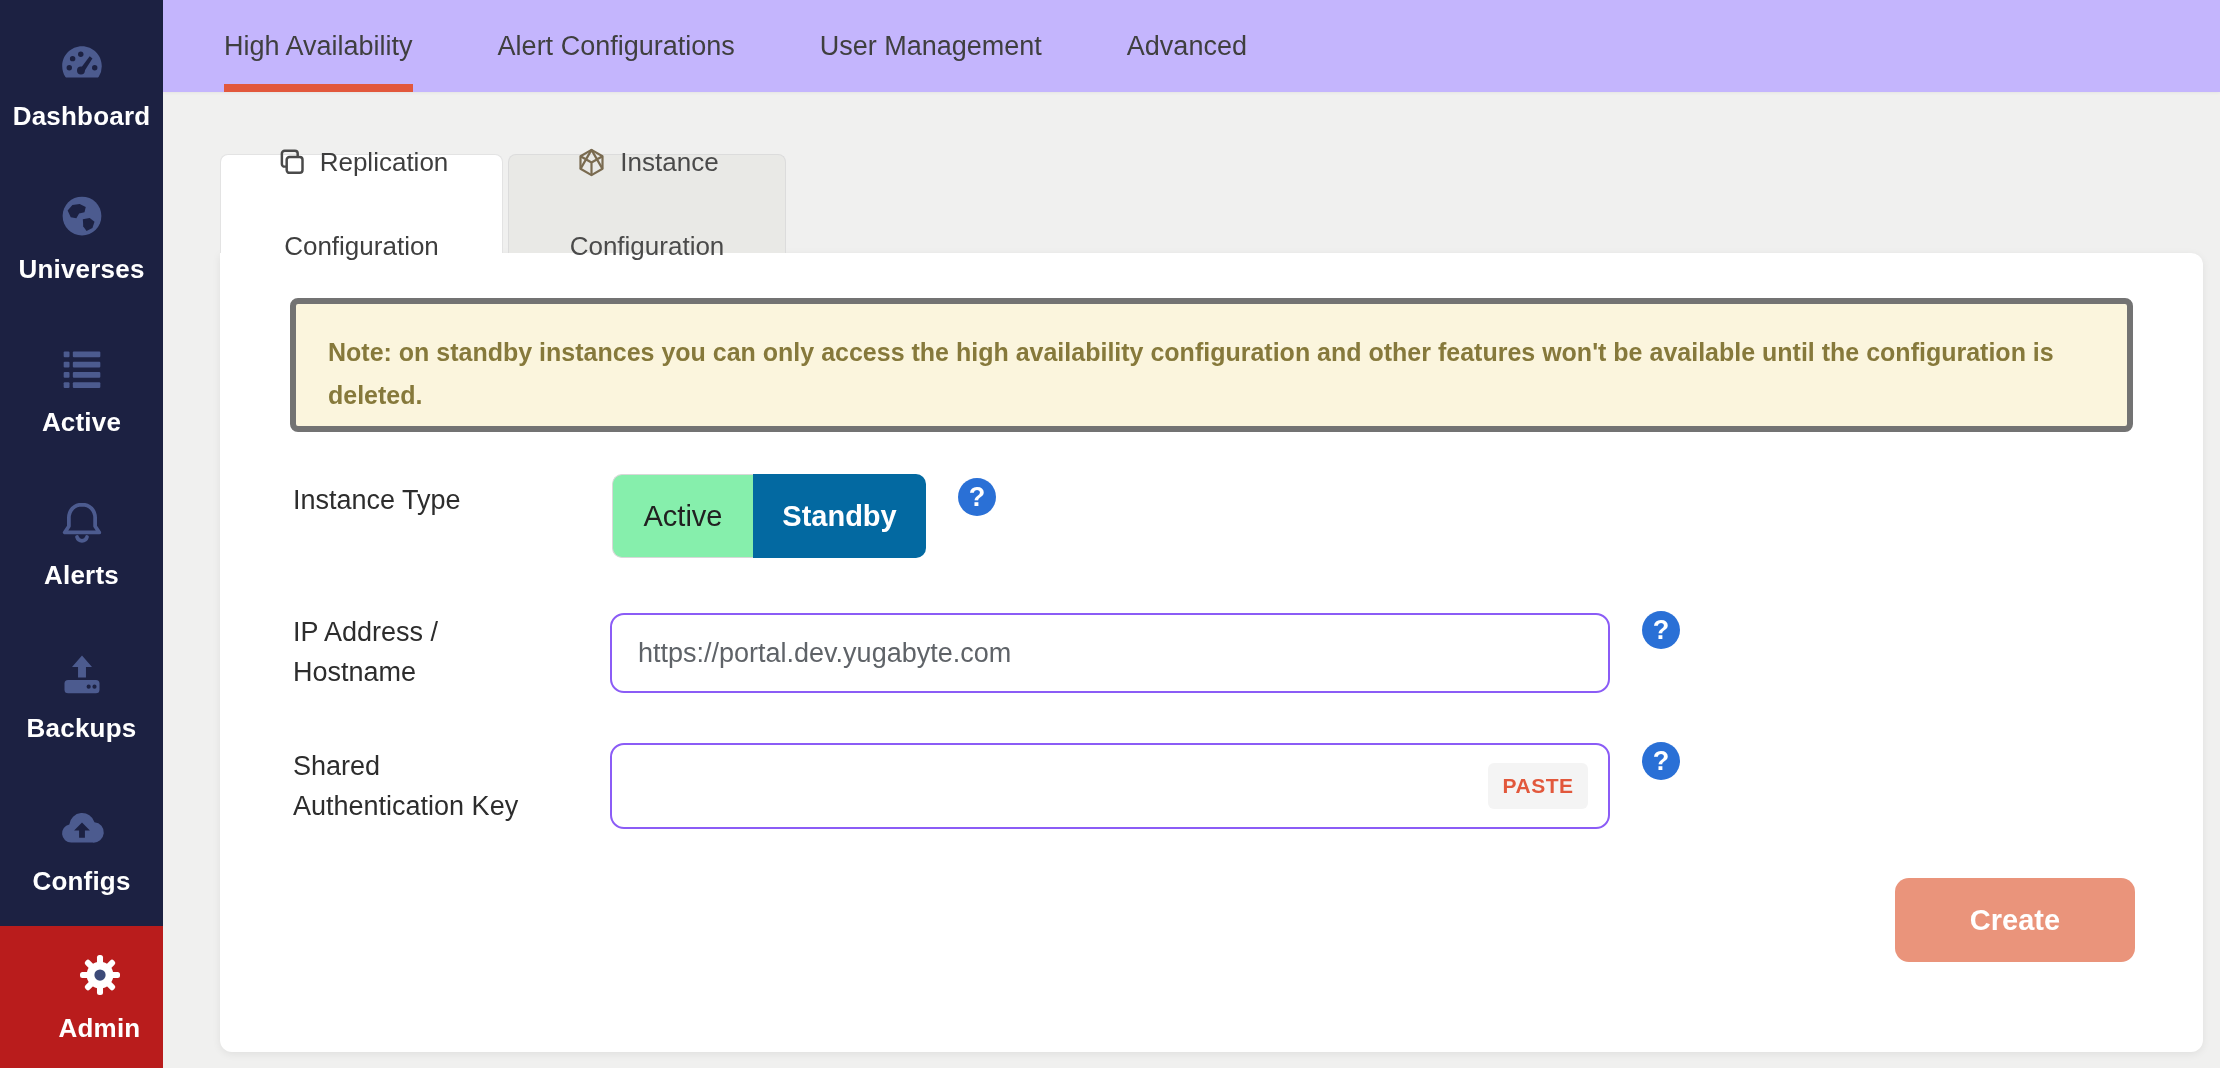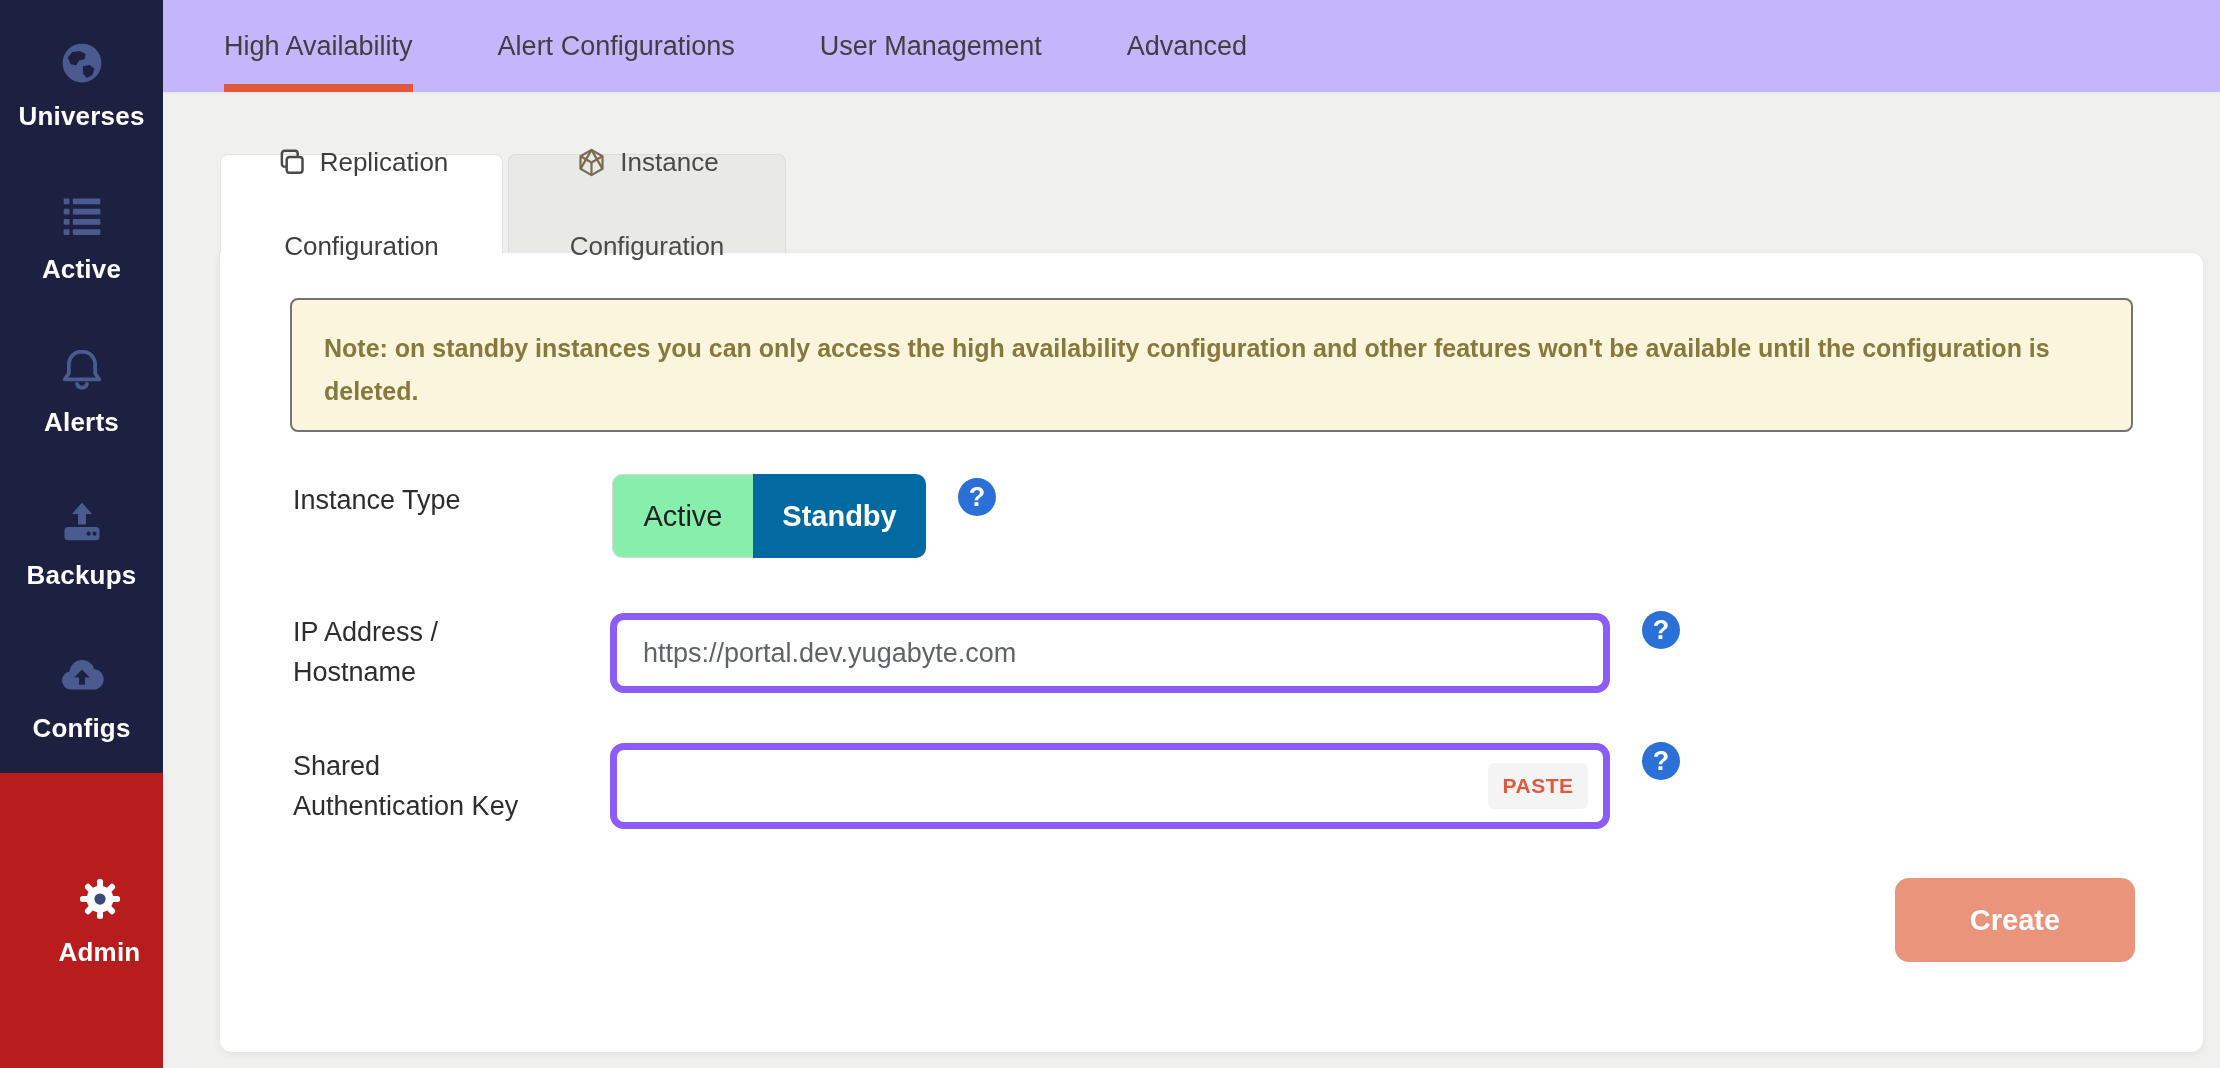--- a/index.html
+++ b/index.html
@@ -56,21 +56,21 @@
   #subtab-instance{left:508px;width:278px;background:#e9e9e6;border:1px solid #dcdcdc;border-bottom:none;color:#4a4a4a;}
 
   
   .card{
     position:absolute;left:220px;top:253px;width:1983px;height:799px;
     background:#ffffff;border-radius:0 12px 12px 12px;
     box-shadow:0 2px 8px rgba(0,0,0,.07);
   }
   .note{
     position:absolute;left:70px;top:45px;width:1843px;height:134px;
-    box-sizing:border-box;background:#fbf5dd;border:2px solid #737373;
+    box-sizing:border-box;background:#fbf5dd;border:6px solid #737373;
     border-radius:8px;padding:27px 32px;color:#86793b;
     font-size:25px;font-weight:600;line-height:43px;
   }
   .form-label{
     position:absolute;left:73px;font-size:27px;color:#2d2d2d;line-height:40px;
   }
   #label-instance-type{top:227px;}
   #label-ip{top:359px;}
   #label-shared{top:493px;}
 
@@ -92,21 +92,21 @@
     position:absolute;width:38px;height:38px;border-radius:50%;
     background:#2a70d6;color:#ffffff;display:flex;align-items:center;
     justify-content:center;font-size:27px;font-weight:700;cursor:pointer;
   }
   #help-instance{left:738px;top:225px;}
   #help-ip{left:1422px;top:358px;}
   #help-shared{left:1422px;top:489px;}
 
   .text-input{
     position:absolute;left:390px;width:1000px;box-sizing:border-box;
-    border:7px solid #8b5cf6;border-radius:14px;font-size:27px;color:#5f6368;
+    border:2px solid #8b5cf6;border-radius:14px;font-size:27px;color:#5f6368;
     padding:4px 26px;font-family:"Liberation Sans", sans-serif;background:#ffffff;
     outline:none;
   }
   #input-ip{top:360px;height:80px;}
   #input-shared{top:490px;height:86px;}
 
   .paste-btn{
     position:absolute;left:1268px;top:510px;width:100px;height:46px;
     background:#f4f4f4;border:none;border-radius:6px;color:#e2583c;
     font-weight:700;font-size:21px;letter-spacing:.5px;cursor:pointer;
@@ -121,20 +121,36 @@
     font-family:"Liberation Sans", sans-serif;
   }
 </style>
 </head>
 <body>
 
 <div id="app">
 
   <aside class="sidebar">
 
+    <div class="nav-item">
+      <span class="nav-icon">
+        <svg viewBox="0 0 24 24" fill="currentColor">
+          <path d="M12 4C6.75 4 2.5 8.25 2.5 13.5c0 1.87.54 3.62 1.47 5.1.18.27.49.4.8.4h14.46c.31 0 .62-.13.8-.4a9.42 9.42 0 0 0 1.47-5.1C21.5 8.25 17.25 4 12 4z"></path>
+          <g fill="#1c2142">
+            <circle cx="5.9" cy="14.3" r="1.3"></circle>
+            <circle cx="7.5" cy="9.9" r="1.3"></circle>
+            <circle cx="11.4" cy="7.8" r="1.3"></circle>
+            <circle cx="18.1" cy="14.3" r="1.3"></circle>
+            <path d="M10.9 15.1 15.7 8.8l1.3 1-4.2 6.6z"></path>
+            <circle cx="11.5" cy="15.6" r="1.9"></circle>
+          </g>
+        </svg>
+      </span>
+      <span class="nav-label">Dashboard</span>
+    </div>
 
     <div class="nav-item">
       <span class="nav-icon">
         <svg viewBox="0 0 24 24" fill="currentColor">
           <circle cx="12" cy="12" r="9.3"></circle>
           <g fill="#1c2142">
             <path d="M5.1 9.4l2.3-2.7 3.5-.5 2.9 1.5-.6 2.5-2.6.6-1.3 2.3-2.7-.5z"></path>
             <path d="M12.4 13.6l3.3-.7 2.3 1.9-1 2.9-2.8 1.5-1.6-2.2z"></path>
           </g>
         </svg>

